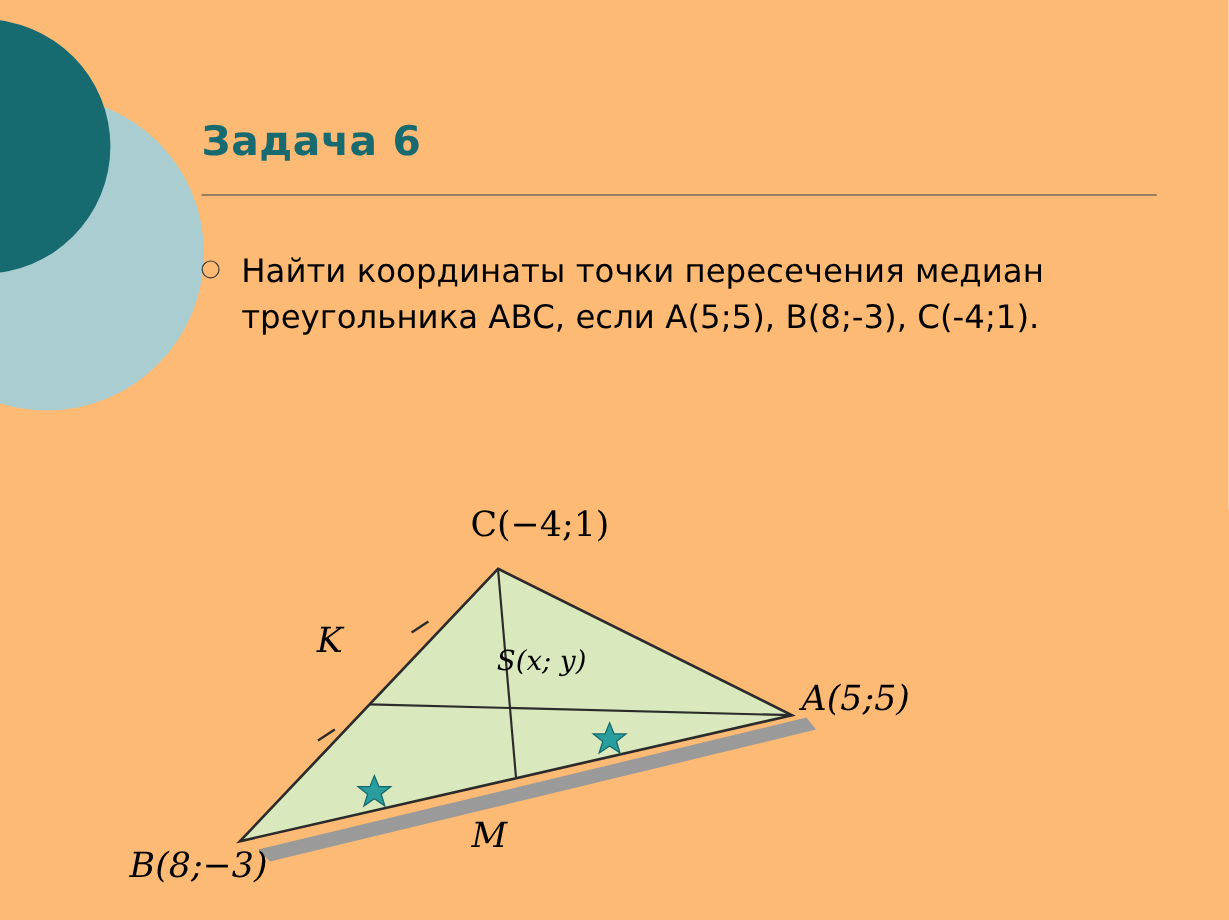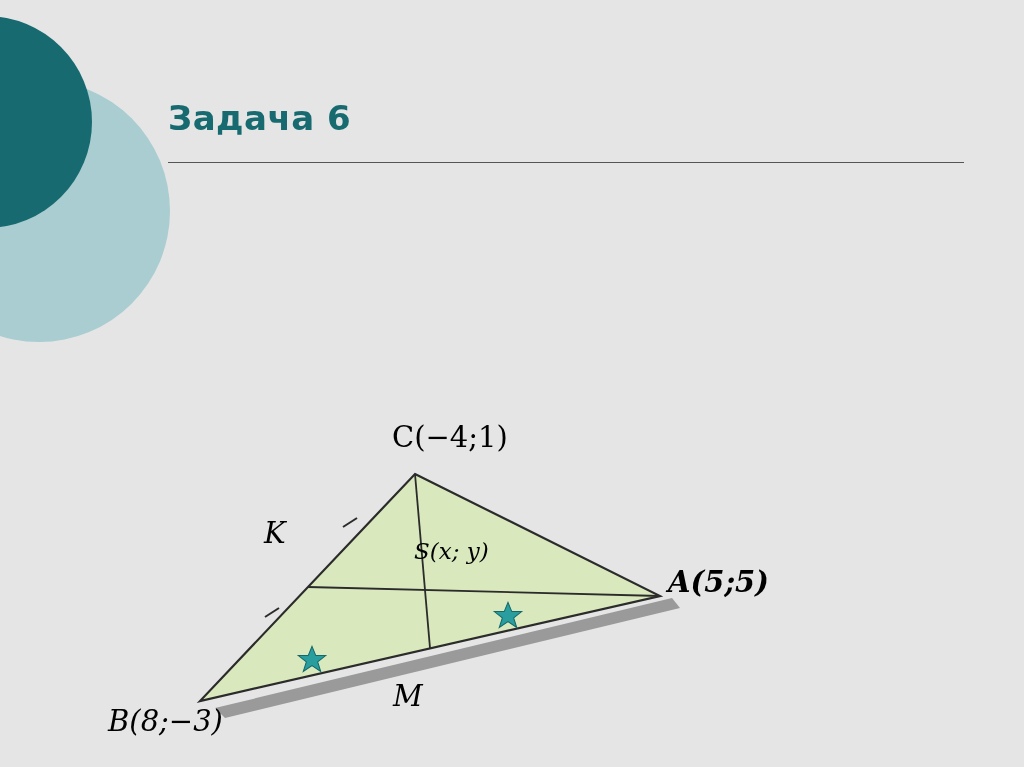--- a/index.html
+++ b/index.html
@@ -4,21 +4,21 @@
 <style>
   html, body {
     margin: 0;
     padding: 0;
     background: #ffffff;
   }
   .slide {
     position: relative;
     width: 1024px;
     height: 767px;
-    background: #e5e5e5;
+    background: #fdba74;
     overflow: hidden;
     font-family: "DejaVu Sans", sans-serif;
   }
   
   .deco-circle-light {
     position: absolute;
     left: -92px;
     top: 80px;
     width: 262px;
     height: 262px;
@@ -102,20 +102,24 @@
 <body>
 
 <div class="slide">
 
   <div class="deco-circle-light"></div>
   <div class="deco-circle-dark"></div>
 
   <div class="title">Задача 6</div>
   <div class="title-rule"></div>
 
+  <div class="bullet-wrap">
+    <div class="bullet-mark"></div>
+    <div class="bullet-text">Найти координаты точки пересечения медиан треугольника ABC, если A(5;5), B(8;-3), C(-4;1).</div>
+  </div>
 
   <div class="figure">
     <svg width="1024" height="387" viewBox="0 0 1024 387">
 
       <polygon points="215,312 672,202 680,212 225,322" fill="#9a9a9a"></polygon>
 
       <polygon points="415,78 660,200 200,305" fill="#d9e8bd" stroke="#2b2b2b" stroke-width="2.2"></polygon>
 
       <line x1="415" y1="78" x2="430" y2="252" stroke="#2b2b2b" stroke-width="1.8"></line>
 
@@ -126,20 +130,20 @@
 
       <g transform="translate(312,264) scale(1.05)">
         <polygon points="0,-13 3.6,-4.2 13,-4.2 5.4,1.8 8.3,11 0,5.4 -8.3,11 -5.4,1.8 -13,-4.2 -3.6,-4.2" fill="#2a9d9f" stroke="#13686b" stroke-width="1"></polygon>
       </g>
       <g transform="translate(508,220) scale(1.05)">
         <polygon points="0,-13 3.6,-4.2 13,-4.2 5.4,1.8 8.3,11 0,5.4 -8.3,11 -5.4,1.8 -13,-4.2 -3.6,-4.2" fill="#2a9d9f" stroke="#13686b" stroke-width="1"></polygon>
       </g>
     </svg>
 
     <div class="fig-label" style="left:392px; top:24px;">C(−4;1)</div>
-    <div class="fig-label italic" style="left:668px; top:169px;font-weight:bold;">A(5;5)</div>
+    <div class="fig-label italic" style="left:668px; top:169px;">A(5;5)</div>
     <div class="fig-label italic" style="left:108px; top:296px;margin-top:12px;">B(8;−3)</div>
     <div class="fig-label italic small" style="left:414px; top:142px;">S(x; y)</div>
     <div class="fig-label italic" style="left:264px; top:120px;">K</div>
     <div class="fig-label italic" style="left:393px; top:283px;">M</div>
   </div>
 
 </div>
 
 </body></html>

